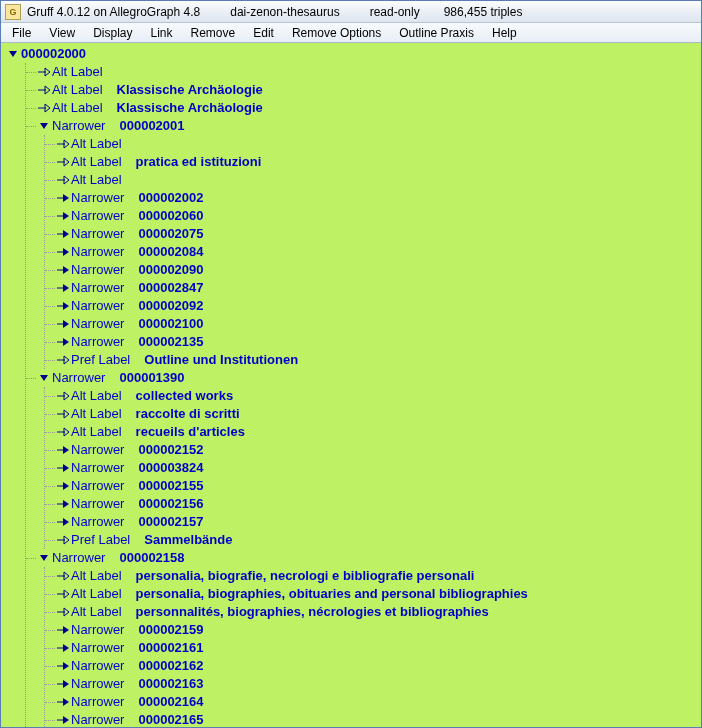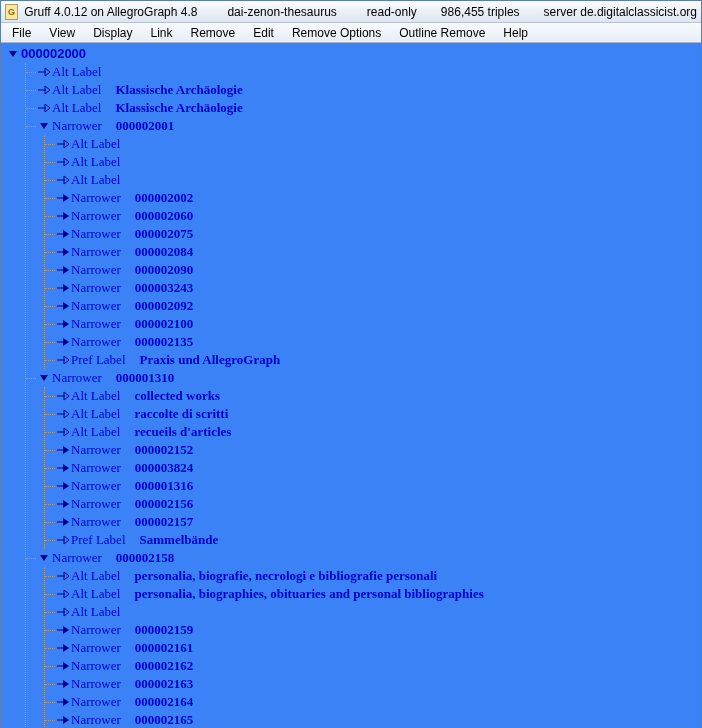--- a/index.html
+++ b/index.html
@@ -53,21 +53,21 @@
     cursor: default;
   }
   .tree {
     padding: 2px 0 2px 6px;
     color: #0000cc;
     font-size: 13px;
     line-height: 18px;
     font-family: Tahoma, Arial, sans-serif;
     height: calc(728px - 22px - 20px - 2px);
     overflow: hidden;
-    background: #3b82f6;
+    background: #bef264;
   }
   .row {
     display: flex;
     align-items: center;
     height: 18px;
     white-space: nowrap;
   }
   .tw {
     width: 12px;
     height: 12px;
@@ -87,21 +87,20 @@
     font-weight: bold;
   }
   .root-val {
     color: #0000cc;
     font-weight: bold;
   }
   .children {
     margin-left: 18px;
     border-left: 1px dotted #999;
     padding-left: 0;
-    font-family: Liberation Serif, serif;
   }
   .children .row {
     position: relative;
   }
   .children .row::before {
     content: "";
     position: absolute;
     left: 0;
     top: 9px;
     width: 10px;
@@ -119,32 +118,31 @@
 <div class="titlebar">
   <span class="icon">G</span>
   <span class="seg">Gruff 4.0.12 on AllegroGraph 4.8</span>
   <span style="flex:0 0 18px"></span>
   <span class="seg">dai-zenon-thesaurus</span>
   <span style="flex:0 0 18px"></span>
   <span class="seg">read-only</span>
   <span style="flex:0 0 12px"></span>
   <span class="seg">986,455 triples</span>
   <span style="flex:0 0 12px"></span>
-  <span class="seg">server de.digitalclassicist.org</span>
 </div>
 
 <div class="menubar">
   <span class="mi">File</span>
   <span class="mi">View</span>
   <span class="mi">Display</span>
   <span class="mi">Link</span>
   <span class="mi">Remove</span>
   <span class="mi">Edit</span>
   <span class="mi">Remove Options</span>
-  <span class="mi">Outline Remove</span>
+  <span class="mi">Outline Praxis</span>
   <span class="mi">Help</span>
 </div>
 
 <div class="tree" id="tree">
     <div class="row">
       <span class="tw">
         <svg width="10" height="10">
           <polygon points="1,2 9,2 5,8" fill="#00008b"></polygon>
         </svg>
       </span>
@@ -211,20 +209,21 @@
         </div>
         <div class="row">
           <div class="cell" style="display: flex; align-items: center;">
             <span class="tw">
               <svg width="12" height="10">
                 <line x1="0" y1="5" x2="8" y2="5" stroke="#00008b" stroke-width="1"></line>
                 <polygon points="7,1 12,5 7,9" fill="none" stroke="#00008b" stroke-width="1"></polygon>
               </svg>
             </span>
             <span class="pred">Alt Label</span>
+            <span class="val">pratica ed istituzioni</span>
           </div>
         </div>
         <div class="row">
           <div class="cell" style="display: flex; align-items: center;">
             <span class="tw">
               <svg width="12" height="10">
                 <line x1="0" y1="5" x2="8" y2="5" stroke="#00008b" stroke-width="1"></line>
                 <polygon points="7,1 12,5 7,9" fill="none" stroke="#00008b" stroke-width="1"></polygon>
               </svg>
             </span>
@@ -293,21 +292,21 @@
         </div>
         <div class="row">
           <div class="cell" style="display: flex; align-items: center;">
             <span class="tw">
               <svg width="12" height="10">
                 <line x1="0" y1="5" x2="7" y2="5" stroke="#00008b" stroke-width="1"></line>
                 <polygon points="6,1 12,5 6,9" fill="#00008b"></polygon>
               </svg>
             </span>
             <span class="pred">Narrower</span>
-            <span class="val">000003243</span>
+            <span class="val">000002847</span>
           </div>
         </div>
         <div class="row">
           <div class="cell" style="display: flex; align-items: center;">
             <span class="tw">
               <svg width="12" height="10">
                 <line x1="0" y1="5" x2="7" y2="5" stroke="#00008b" stroke-width="1"></line>
                 <polygon points="6,1 12,5 6,9" fill="#00008b"></polygon>
               </svg>
             </span>
@@ -341,33 +340,33 @@
         </div>
         <div class="row">
           <div class="cell" style="display: flex; align-items: center;">
             <span class="tw">
               <svg width="12" height="10">
                 <line x1="0" y1="5" x2="8" y2="5" stroke="#00008b" stroke-width="1"></line>
                 <polygon points="7,1 12,5 7,9" fill="none" stroke="#00008b" stroke-width="1"></polygon>
               </svg>
             </span>
             <span class="pred">Pref Label</span>
-            <span class="val">Praxis und AllegroGraph</span>
+            <span class="val">Outline und Institutionen</span>
           </div>
         </div>
       </div>
       <div class="row">
         <div class="cell" style="display: flex; align-items: center;">
           <span class="tw">
             <svg width="10" height="10">
               <polygon points="1,2 9,2 5,8" fill="#00008b"></polygon>
             </svg>
           </span>
           <span class="pred">Narrower</span>
-          <span class="val">000001310</span>
+          <span class="val">000001390</span>
         </div>
       </div>
       <div class="children">
         <div class="row">
           <div class="cell" style="display: flex; align-items: center;">
             <span class="tw">
               <svg width="12" height="10">
                 <line x1="0" y1="5" x2="8" y2="5" stroke="#00008b" stroke-width="1"></line>
                 <polygon points="7,1 12,5 7,9" fill="none" stroke="#00008b" stroke-width="1"></polygon>
               </svg>
@@ -426,21 +425,21 @@
         </div>
         <div class="row">
           <div class="cell" style="display: flex; align-items: center;">
             <span class="tw">
               <svg width="12" height="10">
                 <line x1="0" y1="5" x2="7" y2="5" stroke="#00008b" stroke-width="1"></line>
                 <polygon points="6,1 12,5 6,9" fill="#00008b"></polygon>
               </svg>
             </span>
             <span class="pred">Narrower</span>
-            <span class="val">000001316</span>
+            <span class="val">000002155</span>
           </div>
         </div>
         <div class="row">
           <div class="cell" style="display: flex; align-items: center;">
             <span class="tw">
               <svg width="12" height="10">
                 <line x1="0" y1="5" x2="7" y2="5" stroke="#00008b" stroke-width="1"></line>
                 <polygon points="6,1 12,5 6,9" fill="#00008b"></polygon>
               </svg>
             </span>
@@ -511,20 +510,21 @@
         </div>
         <div class="row">
           <div class="cell" style="display: flex; align-items: center;">
             <span class="tw">
               <svg width="12" height="10">
                 <line x1="0" y1="5" x2="8" y2="5" stroke="#00008b" stroke-width="1"></line>
                 <polygon points="7,1 12,5 7,9" fill="none" stroke="#00008b" stroke-width="1"></polygon>
               </svg>
             </span>
             <span class="pred">Alt Label</span>
+            <span class="val">personnalités, biographies, nécrologies et bibliographies</span>
           </div>
         </div>
         <div class="row">
           <div class="cell" style="display: flex; align-items: center;">
             <span class="tw">
               <svg width="12" height="10">
                 <line x1="0" y1="5" x2="7" y2="5" stroke="#00008b" stroke-width="1"></line>
                 <polygon points="6,1 12,5 6,9" fill="#00008b"></polygon>
               </svg>
             </span>

